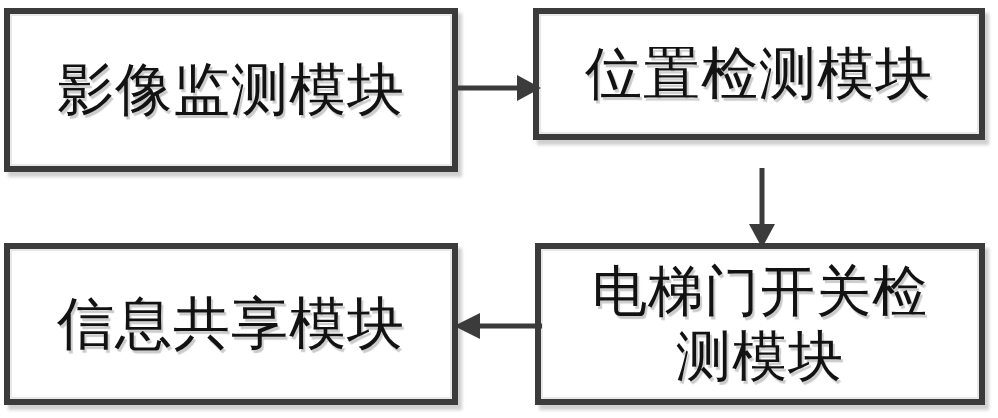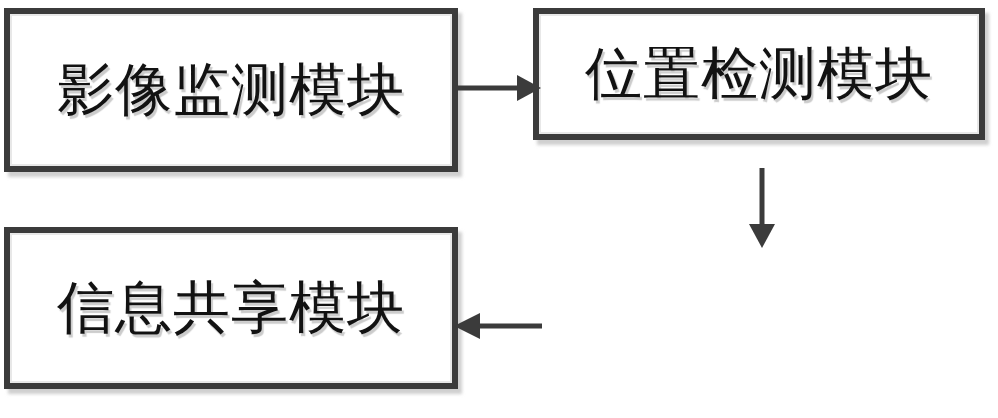--- a/index.html
+++ b/index.html
@@ -46,21 +46,21 @@
     font-size: 57px;
     line-height: 1.12;
     color: #121212;
     letter-spacing: 1px;
     white-space: pre-line;
     text-shadow: 2px 3px 1px rgba(185,185,185,0.75);
   }
 
   #node-image-monitor   { left: 4px;   top: 8px;   width: 454px; height: 164px; }
   #node-position-detect { left: 533px; top: 8px;   width: 452px; height: 132px; }
-  #node-info-share      { left: 4px;   top: 227px; width: 454px; height: 162px; }
+  #node-info-share      { left: 4px;   top: 243px; width: 454px; height: 162px; }
   #node-door-detect     { left: 535px; top: 243px; width: 450px; height: 162px; }
 
   #node-door-detect .node-label { font-size: 55px; line-height: 1.18; }
 
   
   .connector {
     position: absolute;
     overflow: visible;
   }
   .conn-line {
@@ -87,20 +87,26 @@
       <span class="node-label">影像监测模块</span>
     </div>
   </div>
 
   <div class="node" id="node-position-detect">
     <div class="node-inner">
       <span class="node-label">位置检测模块</span>
     </div>
   </div>
 
+  <div class="node" id="node-door-detect">
+    <div class="node-inner">
+      <span class="node-label">电梯门开关检
+测模块</span>
+    </div>
+  </div>
 
   <div class="node" id="node-info-share">
     <div class="node-inner">
       <span class="node-label">信息共享模块</span>
     </div>
   </div>
 
   <svg class="connector" id="conn-image-to-position" viewBox="0 0 86 36" width="86" height="36">
     <line class="conn-line" x1="0" y1="18" x2="64" y2="18"></line>
     <polygon class="conn-head" points="62,5 86,18 62,31"></polygon>

